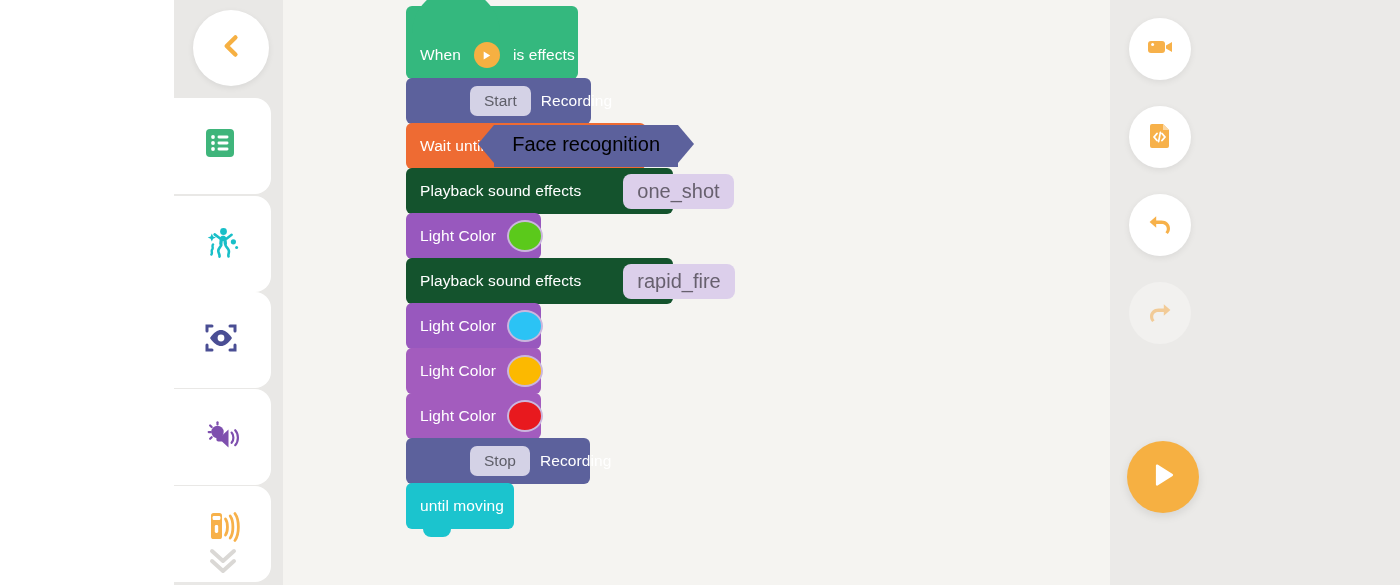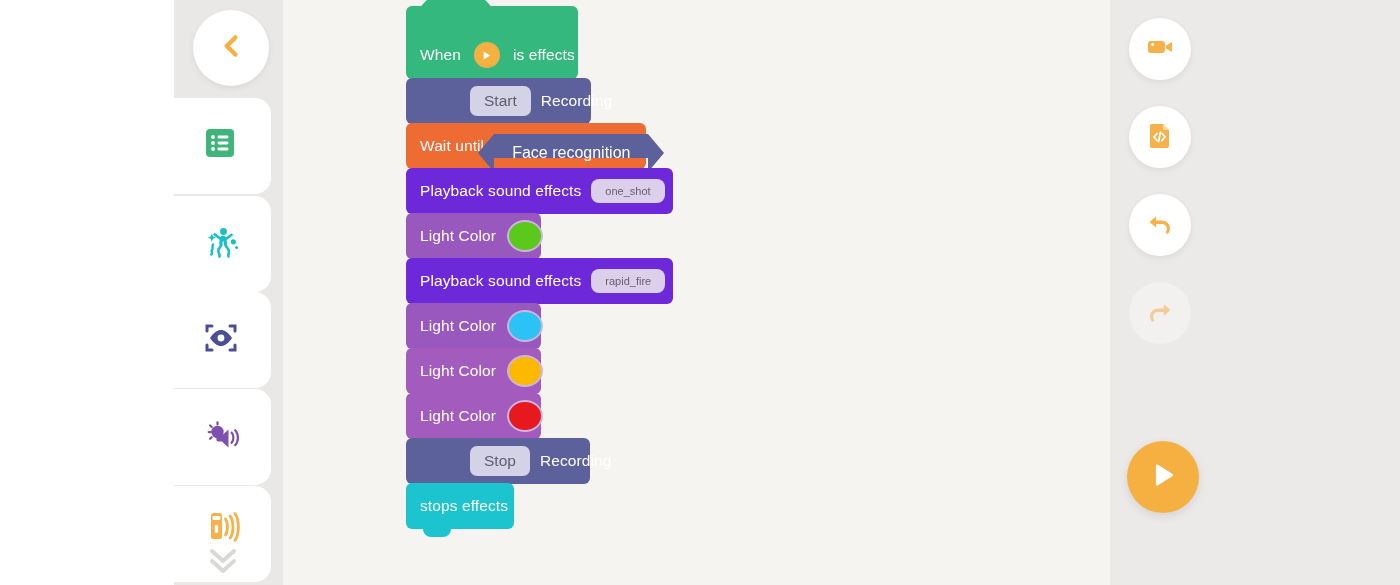--- a/index.html
+++ b/index.html
@@ -94,49 +94,49 @@
   .green-play svg { display:block; }
 
   
   .stack {
     height: 46px;
     border-radius: 6px;
     margin-top: -1px;
   }
   .bg-blue   { background: #5C619C; padding-left: 28px; }
   .bg-orange { background: #EE6B33; }
-  .bg-purple { background: #6d28d9; }
+  .bg-purple { background: #14532d; gap: 32px; }
   .bg-purple2{ background: #9858BE; }
   .bg-purple3{ background: #A35CBE; }
   .bg-cyan   { background: #1BC4CE; }
 
   .pill {
     background: #D4D2E6; color: #5E5E68;
     border-radius: 7px;
     padding: 6px 14px;
     font-size: 15.5px;
     margin-right: 10px;
     display:inline-block;
   }
   .pill-lav {
     background: #DCCFEB; color: #67606E;
     border-radius: 8px;
     padding: 6px 14px;
-    font-size: 11px;
+    font-size: 20px;
     margin-left: 10px;
     display:inline-block;
   }
   .indent { margin-left: 36px; }
 
   
   .hex {
     position: relative;
     background: #5C619C;
-    color: #ffffff; font-size: 16px;
-    height: 24px; line-height: 38px;
+    color: #000000; font-size: 20px;
+    height: 42px; line-height: 38px;
     margin-left: 10px;
     padding: 0 18px;
   }
   .hex::before, .hex::after {
     content: ""; position: absolute; top: 0;
     width: 0; height: 0;
     border-top: 19px solid transparent;
     border-bottom: 19px solid transparent;
   }
   .hex::before { left: -16px; border-right: 16px solid #5C619C; }
@@ -338,21 +338,21 @@
         <span class="lbl">Light Color</span>
         <span class="swatch" id="sw-red" style="background: rgb(232, 25, 30);"></span>
       </div>
 
       <div class="blk stack bg-blue" style="width:184px;">
         <span class="pill indent">Stop</span>
         <span class="lbl">Recording</span>
       </div>
 
       <div class="blk stack bg-cyan" style="width:108px;">
-        <span class="lbl">stops effects</span>
+        <span class="lbl">until moving</span>
         <span class="bottom-tab bg-cyan"></span>
       </div>
 
     </div>
   </div>
 
   <div class="right-rail">
 
     <div class="rbtn" style="left:19px; top:18px;">
       <span>

